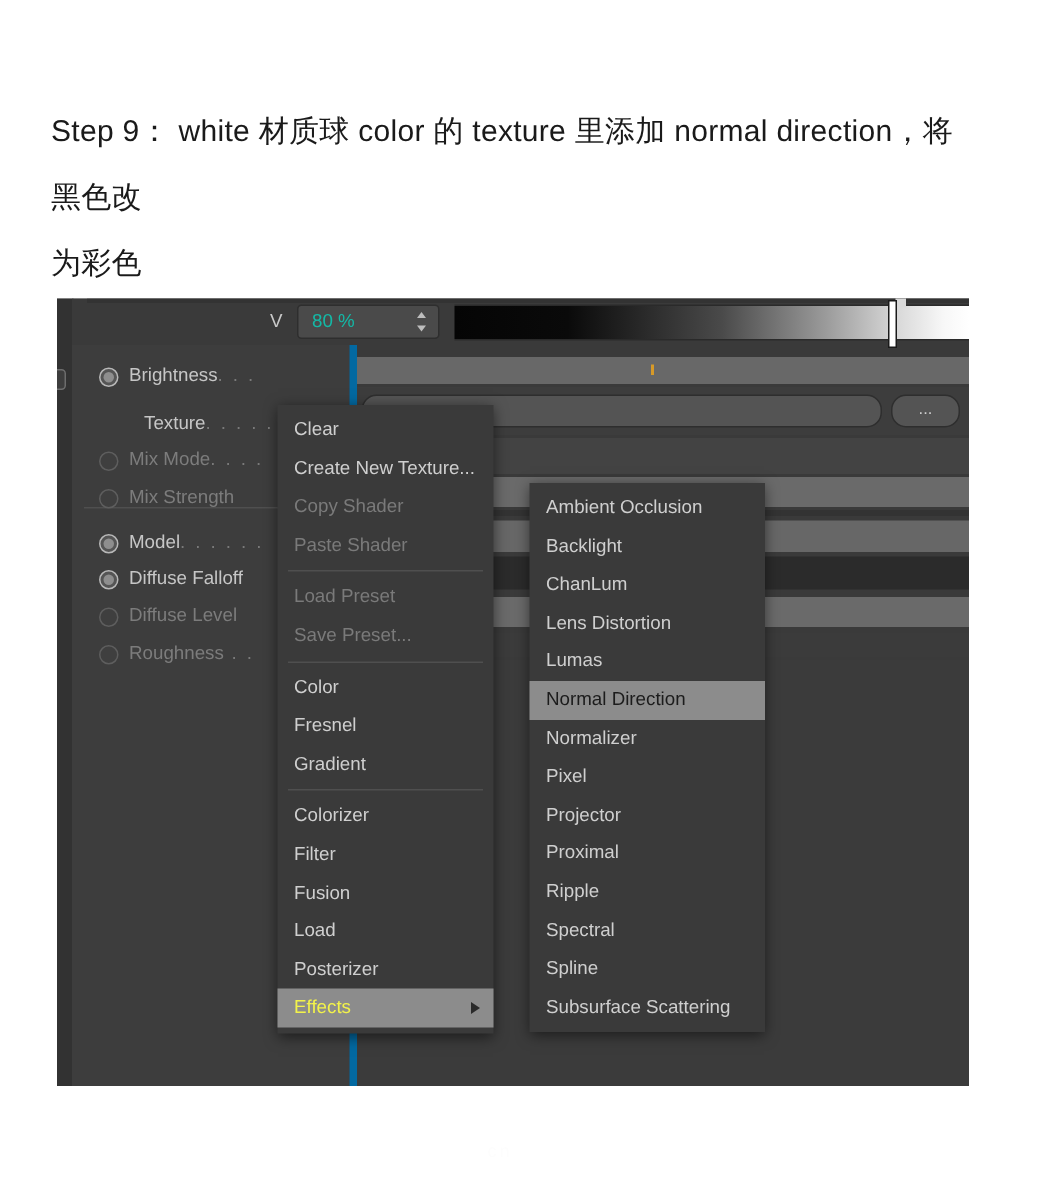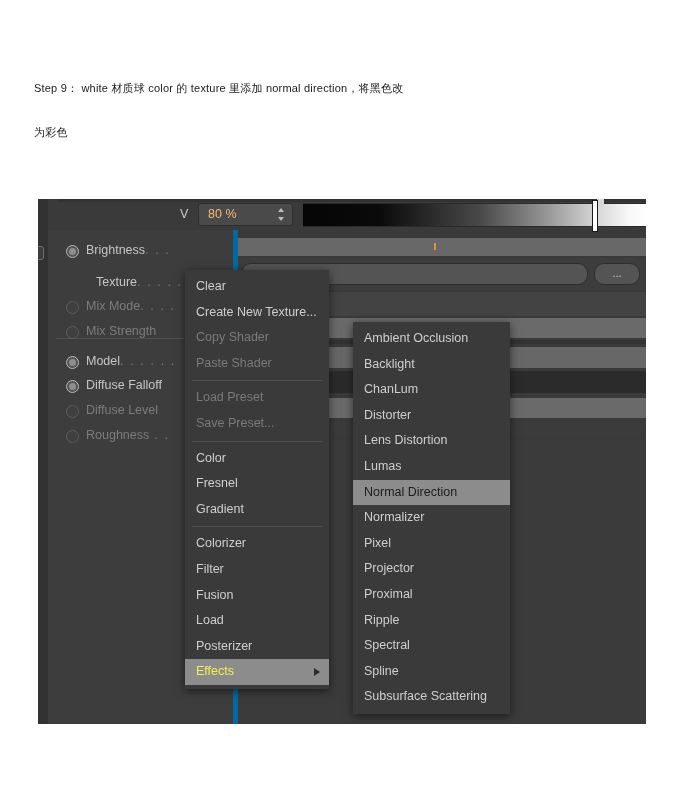--- a/index.html
+++ b/index.html
@@ -8,21 +8,21 @@
     background: #ffffff;
     font-family: "Liberation Sans", sans-serif;
     overflow: hidden;
   }
   #page { position: relative; width: 698px; height: 790px; background:#fff; }
 
   
   .doc-text {
     position: absolute;
     left: 34px; top: 66px; width: 620px;
-    font-size: 11px; line-height: 44px;
+    font-size: 20px; line-height: 44px;
     color: #1a1a1a; letter-spacing: 0.2px;
     white-space: pre-wrap;
   }
 
   
   .shot {
     position: absolute;
     left: 38px; top: 199px;
     width: 608px; height: 525px;
     background: #3a3a3a;
@@ -36,21 +36,21 @@
   .gutter-chip { position:absolute; left:-4px; top:47px; width:8px; height:12px;
                  border:1px solid #6d6d6d; border-radius:3px; background:#3d3d3d; }
 
   
   .topbar { position:absolute; left:10px; top:0; right:0; height:31px; background:#3a3a3a; }
   .topbar-top-line { position:absolute; left:10px; top:0; right:0; height:3px; background:#333; }
   .v-label { position:absolute; left:132px; top:8px; color:#c9c9c9; font-size:12.5px; }
   .v-field {
     position:absolute; left:150px; top:4px; width:93px; height:21px;
     background:#4a4a4a; border:1px solid #2e2e2e; border-radius:3px;
-    color:#fdba74; font-size:12.5px;
+    color:#14b8a6; font-size:12.5px;
   }
   .v-field .val { position:absolute; left:9px; top:3px; }
   .v-spin { position:absolute; right:7px; top:4px; width:7px; height:13px; }
   .v-spin:before, .v-spin:after {
     content:""; position:absolute; left:0; border-left:3.5px solid transparent;
     border-right:3.5px solid transparent;
   }
   .v-spin:before { top:0; border-bottom:4px solid #bdbdbd; }
   .v-spin:after  { bottom:0; border-top:4px solid #bdbdbd; }
 
@@ -232,21 +232,20 @@
           <div class="mi"><span>Fusion</span></div>
           <div class="mi"><span>Load</span></div>
           <div class="mi"><span>Posterizer</span></div>
           <div class="mi hl-yellow"><span>Effects</span><span class="arrow"></span></div>
         </div>
 
       <div class="menu menu2">
           <div class="mi"><span>Ambient Occlusion</span></div>
           <div class="mi"><span>Backlight</span></div>
           <div class="mi"><span>ChanLum</span></div>
-          <div class="mi"><span>Distorter</span></div>
           <div class="mi"><span>Lens Distortion</span></div>
           <div class="mi"><span>Lumas</span></div>
           <div class="mi hl-gray"><span>Normal Direction</span></div>
           <div class="mi"><span>Normalizer</span></div>
           <div class="mi"><span>Pixel</span></div>
           <div class="mi"><span>Projector</span></div>
           <div class="mi"><span>Proximal</span></div>
           <div class="mi"><span>Ripple</span></div>
           <div class="mi"><span>Spectral</span></div>
           <div class="mi"><span>Spline</span></div>

